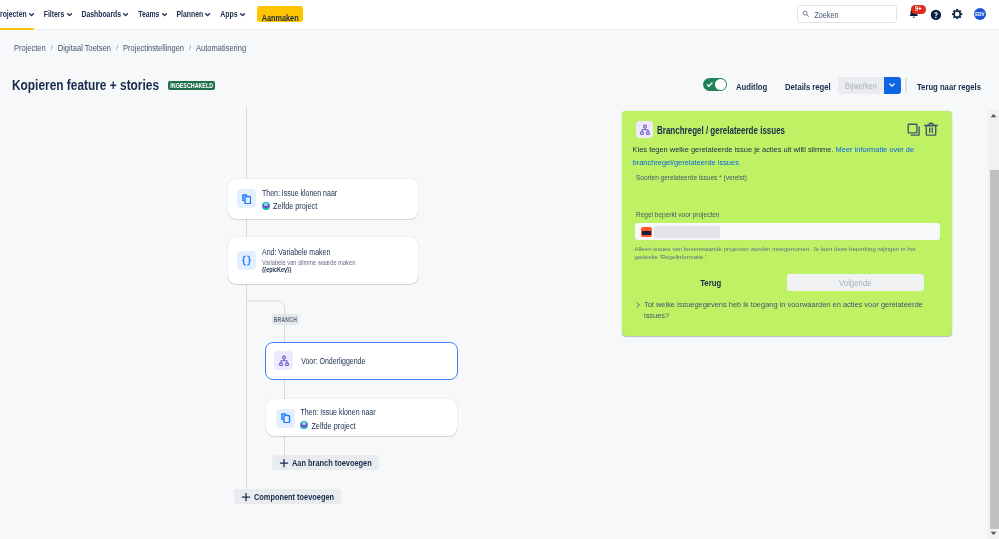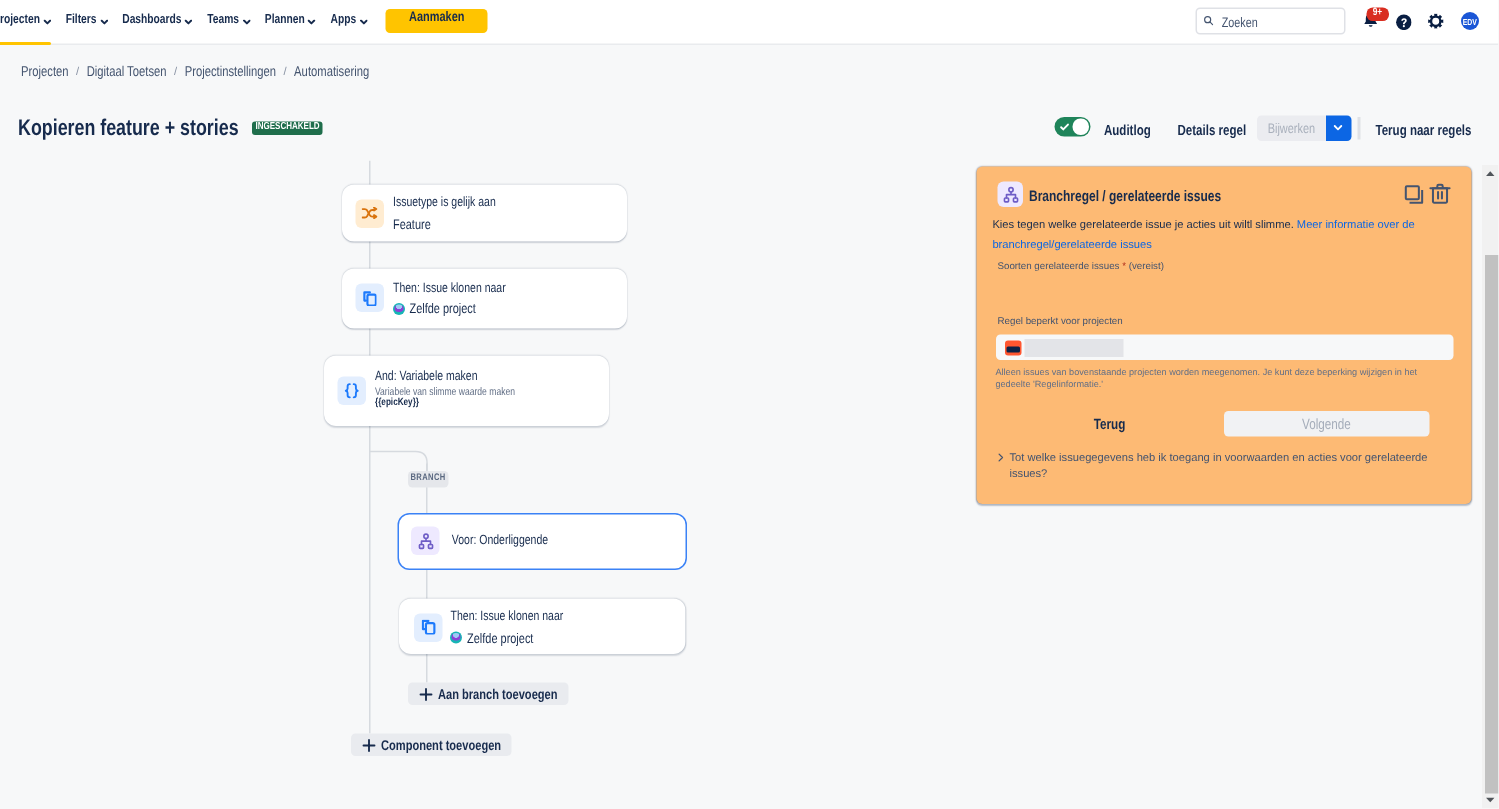--- a/index.html
+++ b/index.html
@@ -17,22 +17,22 @@
   .cxc { display:inline-block; transform: scaleY(1.27); transform-origin: center center; white-space:nowrap; }
 
   
   .topnav { position:absolute; left:0; top:0; width:999px; height:30px; background:#fff; border-bottom:1px solid #E9EBEE; }
   .nav-items { position:absolute; left:-4.9px; top:-1.2px; height:30px; display:flex; align-items:center; }
   .nav-item { position:relative; height:30px; display:flex; align-items:center; padding:0 4.9px;
       font-size:6.85px; font-weight:700; color:#172B4D; cursor:pointer; }
   .nav-item .caret { margin-left:2.2px; display:inline-flex; align-items:center; position:relative; top:1.2px; }
   .nav-item.active:after { content:""; position:absolute; left:4.9px; right:4.9px; bottom:-1.2px; height:2.3px; background:#FFC400; border-radius:1px; }
   .nav-item.first.active:after { left:-4.9px; right:4.6px; }
-  .create-btn { position:absolute; left:257.2px; top:6.4px; width:68px; height:15.8px; background:#FFC400;
-      border-radius:3px; display:flex; align-items:flex-start; justify-content:center;
+  .create-btn { position:absolute; left:257.2px; top:6.4px; width:46px; height:15.8px; background:#FFC400;
+      border-radius:3px; display:flex; align-items:flex-end; justify-content:center;
       font-size:7.3px; font-weight:700; color:#172B4D; cursor:pointer; }
   .searchbox { position:absolute; left:796.8px; top:5.4px; width:100px; height:17.4px; border:1px solid #DFE1E6;
       border-radius:3px; background:#fff; display:flex; align-items:center; padding-left:4.2px; cursor:text; }
   .searchbox .sicon { width:7.2px; height:7.2px; flex:0 0 auto; }
   .searchbox .stext { margin-left:5.3px; font-size:7.2px; color:#44546F; }
   .nav-icon { position:absolute; width:15px; height:15px; cursor:pointer; }
   .bell { left:908.2px; top:8.2px; width:11.6px; height:11.6px; }
   .helpi { left:929.6px; top:8.6px; width:11.8px; height:11.8px; }
   .geari { left:952.4px; top:9.2px; width:10.3px; height:10.3px; }
   .badge { position:absolute; left:911px; top:5.4px; height:8.2px; width:14.6px; background:#D92D20;
@@ -83,21 +83,21 @@
   .globe:after { content:''; position:absolute; left:1px; right:1px; top:1.2px; bottom:1.8px; border-radius:50% 50% 45% 45%; background:radial-gradient(circle at 50% 22%, #9FC8F5 0 40%, #8B3FD6 46% 100%); }
 
   .branch-tag { position:absolute; height:10.6px; padding:0 1.7px; background:#E5E7EB; border-radius:3px;
       font-size:5.05px; font-weight:600; color:#5A6880; letter-spacing:0.25px; display:flex; align-items:center; }
 
   .addbtn { position:absolute; height:15px; background:#E9EBEF; border-radius:3px; display:flex; align-items:center;
       padding:0 7px; font-size:7.4px; font-weight:700; color:#172B4D; cursor:pointer;}
   .addbtn .plus { margin-right:3px; display:inline-flex; }
 
   
-  .panel { position:absolute; left:651px; top:111px; width:330px; height:225px; background:#fdba74;
+  .panel { position:absolute; left:622px; top:111px; width:330px; height:225px; background:#bef264;
       border-radius:4px; box-shadow:0 1px 1px rgba(9,30,66,0.25), 0 0 1px rgba(9,30,66,0.31); }
   .p-icon { position:absolute; left:14px; top:10px; width:17px; height:17px; border-radius:4px; background:#EEE9FF;
       display:flex; align-items:center; justify-content:center; }
   .p-title { position:absolute; left:35px; top:15px; font-size:8px; font-weight:700; color:#172B4D; }
   .p-act { position:absolute; top:10px; width:16px; height:16px; cursor:pointer; }
   .p-copy { left:283.8px; top:10.8px; }
   .p-trash { left:300.8px; top:10px; }
   .p-desc { position:absolute; left:10.6px; top:31.5px; width:298px; font-size:7.45px; line-height:13.2px; color:#172B4D; }
   .p-desc a { color:#0C66E4; text-decoration:none; cursor:pointer; }
   .p-label { position:absolute; left:14px; font-size:6.5px; color:#44546F; white-space:nowrap;}
@@ -250,49 +250,36 @@
       <span class="cx">Terug naar regels</span>
     </div>
 
   <div class="canvas">
     <div class="vline" style="left:246px; top:0px; height:382px;"></div>
     <div class="vline" style="left:284.2px; top:202px; height:146px;"></div>
     <svg style="position:absolute;left:246px;top:193px;" width="42" height="16" viewBox="0 0 42 16" fill="none">
       <path d="M0.5 1 H31 Q38.7 1 38.7 8.7 V16" stroke="#D6DADF" stroke-width="1"></path>
     </svg>
 
-    <div class="card" style="left:228px; top:15.7px; width:190.2px; height:38.7px;">
-      <div class="ic" style="left:9px; top:10px; background:#FFECD1;">
-        <svg width="10.6" height="8.4" viewBox="0 0 16 12.7" fill="none" stroke="#D9730D" stroke-width="1.9" stroke-linecap="round" stroke-linejoin="round">
-          <path d="M1.1 2.1h2.2c1 0 1.8.5 2.3 1.3l2.8 5c.5.8 1.3 1.3 2.3 1.3h2.3"></path>
-          <path d="M1.1 10.6h2.2c1 0 1.8-.5 2.3-1.3l2.8-5c.5-.8 1.3-1.3 2.3-1.3h2.3"></path>
-          <path d="M12.6 0.6l2.3 1.5-2.3 1.5M12.6 8.2l2.3 1.5-2.3 1.5"></path>
-        </svg>
-      </div>
-      <div class="t1" style="left:34px; top:9.5px;"><span class="cx">Issuetype is gelijk aan</span></div>
-      <div class="t2" style="left:34px; top:22px;">
-          <span class="cx">Feature</span>
-        </div>
-    </div>
 
     <div class="card" style="left:228px; top:72.4px; width:190.2px; height:39.5px;">
       <div class="ic" style="left:9px; top:10px; background:#E3EEFE;">
         <svg width="9.5" height="10.5" viewBox="0 0 14.5 16" fill="none" stroke="#1D7AFC" stroke-width="2.2" stroke-linejoin="round" stroke-linecap="round">
           <path d="M1.4 1.4h5.6M1.4 1.4v8.3h1.6"></path>
           <rect x="4.5" y="3.7" width="8.6" height="11" rx="1.7"></rect>
         </svg>
       </div>
       <div class="t1" style="left:34px; top:9.5px;"><span class="cx">Then: Issue klonen naar</span></div>
       <div class="t2" style="left:34px; top:22px;">
         <span class="globe"></span>
           <span class="cx">Zelfde project</span>
       </div>
     </div>
 
-    <div class="card" style="left:216px; top:129.6px; width:190.2px; height:47px;">
+    <div class="card" style="left:228px; top:129.6px; width:190.2px; height:47px;">
       <div class="ic" style="left:9px; top:14px; background:#E3EEFE;">
         <svg width="13" height="13" viewBox="0 0 16 16" fill="none" stroke="#1D7AFC" stroke-width="1.55" stroke-linecap="round" stroke-linejoin="round">
           <path d="M6.4 2.6c-1.3 0-1.8.6-1.8 1.7v1.9c0 1-.6 1.6-1.5 1.8.9.2 1.5.8 1.5 1.8v1.9c0 1.1.5 1.7 1.8 1.7"></path>
           <path d="M9.6 2.6c1.3 0 1.8.6 1.8 1.7v1.9c0 1 .6 1.6 1.5 1.8-.9.2-1.5.8-1.5 1.8v1.9c0 1.1-.5 1.7-1.8 1.7"></path>
         </svg>
       </div>
       <div class="t1" style="left:34px; top:11.5px;"><span class="cx">And: Variabele maken</span></div>
       <div class="t3" style="left:34px; top:22px;"><span class="cx">Variabele van slimme waarde maken</span></div>
       <div class="t4" style="left:34px; top:29.6px;"><span class="cx">{{epicKey}}</span></div>
     </div>

